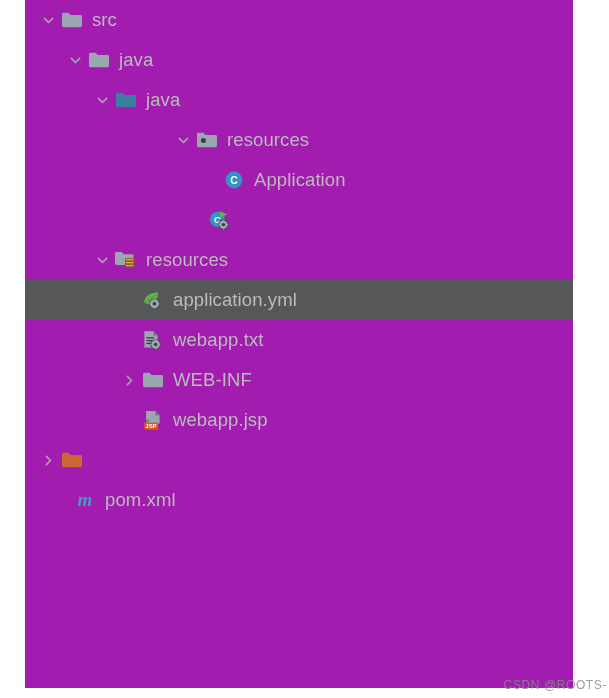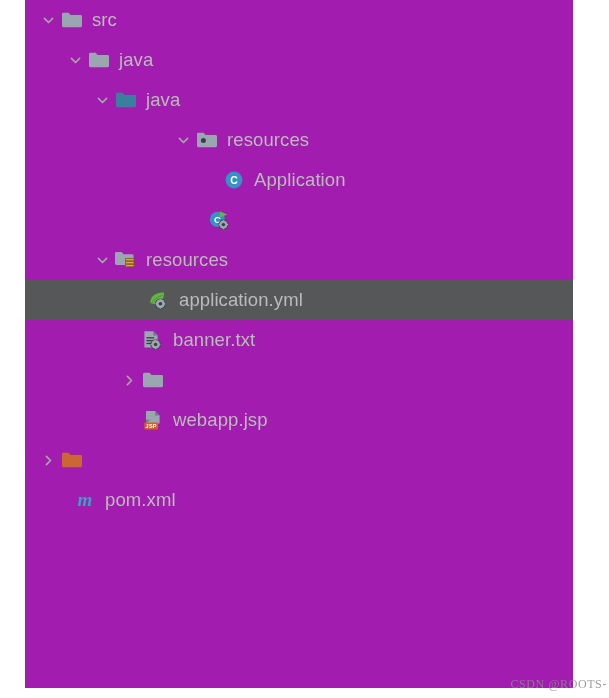--- a/index.html
+++ b/index.html
@@ -33,21 +33,20 @@
   .tree-row {
     position: relative;
     height: 40px;
     display: flex;
     align-items: center;
     white-space: nowrap;
     box-sizing: border-box;
   }
   .tree-row.selected {
     background: #555759;
-    padding-left: 6px;
   }
 
   
   .indent { flex: 0 0 auto; height: 1px; }
 
   
   .chevron {
     flex: 0 0 auto;
     width: 22px;
     height: 40px;
@@ -78,21 +77,21 @@
   }
 
   
   .watermark {
     position: absolute;
     right: 2px;
     bottom: 6px;
     font-size: 12px;
     color: #8a8a8a;
     letter-spacing: 0.6px;
-    font-family: Liberation Serif, serif;
+    font-family: Liberation Sans, sans-serif;
     white-space: nowrap;
     z-index: 5;
     opacity: 0.85;
   }
 </style>
 </head>
 <body>
 
 <div id="root">
 
@@ -240,34 +239,35 @@
         <rect x="5.4" y="13.8" width="4.8" height="1.3" fill="#3c3f41"></rect>
         <circle cx="14.6" cy="15.4" r="5.2" fill="#3c3f41"></circle>
         <circle cx="14.6" cy="15.4" r="4.3" fill="#9aa7b0"></circle>
         <circle cx="14.6" cy="15.4" r="1.7" fill="#3c3f41"></circle>
         <rect x="14.0" y="10.6" width="1.2" height="2.1" fill="#9aa7b0"></rect>
         <rect x="14.0" y="18.1" width="1.2" height="2.1" fill="#9aa7b0"></rect>
         <rect x="9.8" y="14.8" width="2.1" height="1.2" fill="#9aa7b0"></rect>
         <rect x="17.3" y="14.8" width="2.1" height="1.2" fill="#9aa7b0"></rect>
       </svg>
           </span>
-          <span class="node-label">banner.txt</span>
+          <span class="node-label">webapp.txt</span>
         </div>
         <div class="tree-row">
           <span class="indent" style="width: 93px;"></span>
           <span class="chevron">
             <svg width="13" height="13" viewBox="0 0 13 13">
       <path d="M4.4 2.4 L8.5 6.5 L4.4 10.6" fill="none" stroke="#a6a6a6" stroke-width="1.7" stroke-linecap="round" stroke-linejoin="round"></path>
             </svg>
           </span>
           <span class="node-icon">
             <svg width="22" height="18" viewBox="0 0 22 18">
         <path d="M1 3.2 A1.4 1.4 0 0 1 2.4 1.8 H7.6 L9.6 4.1 H19.6 A1.4 1.4 0 0 1 21 5.5 V14.8 A1.4 1.4 0 0 1 19.6 16.2 H2.4 A1.4 1.4 0 0 1 1 14.8 Z" fill="#9aa7b0"></path>
       </svg>
           </span>
+          <span class="node-label">WEB-INF</span>
         </div>
         <div class="tree-row">
           <span class="indent" style="width: 93px;"></span>
           <span class="chevron empty">
             <svg width="13" height="13" viewBox="0 0 13 13"></svg>
           </span>
           <span class="node-icon">
             <svg width="24" height="22" viewBox="0 0 24 22">
         <path d="M5.0 2.0 H14.2 L18.6 6.4 V14.6 H5.0 Z" fill="#9aa7b0"></path>
         <path d="M14.2 2.0 L18.6 6.4 H14.2 Z" fill="#6f7b85"></path>

